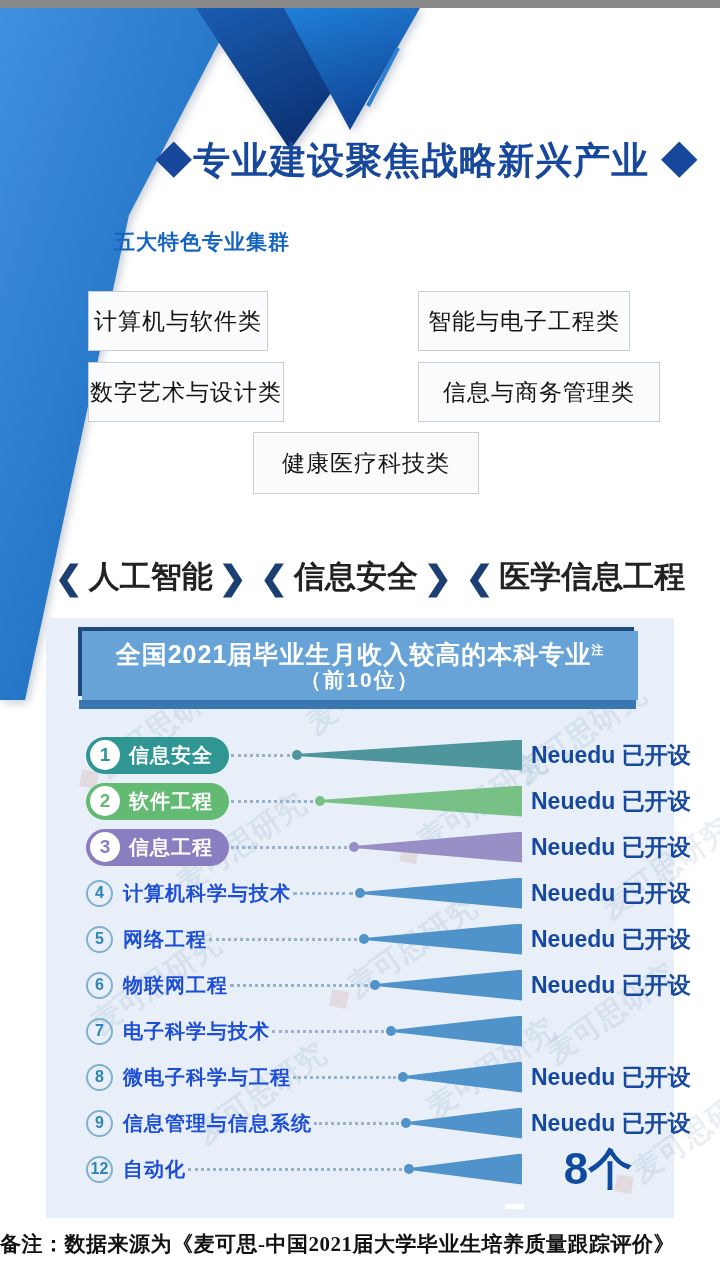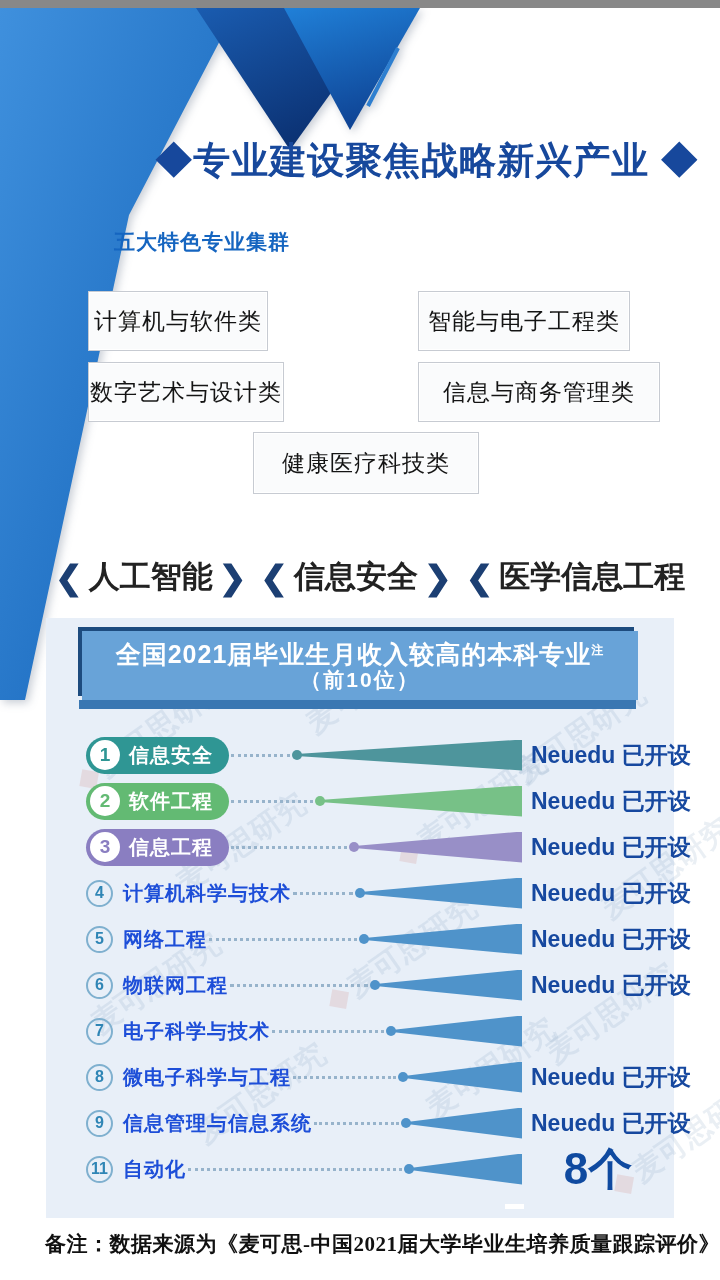--- a/index.html
+++ b/index.html
@@ -80,21 +80,21 @@
       clip-path:polygon(0 46%,0 54%,100% 100%,100% 0);}
   .dotpt{width:10px;height:10px;border-radius:50%;background:var(--w);
       flex:0 0 auto;margin-right:-2px;}
   .tag{width:152px;flex:0 0 auto;text-align:left;padding-left:9px;font-size:23px;
       font-weight:bold;color:#16489f;white-space:nowrap;}
   .crow:last-child .tag{font-size:44px;text-align:center;padding-left:0;color:#0f4aa0;}
 
   .white-dash{position:absolute;left:459px;top:586px;width:19px;height:5px;background:#fff;z-index:2;}
 
   
-  .footer-note{position:absolute;left:0;right:0;top:1222px;text-align:right;
+  .footer-note{position:absolute;left:0;right:0;top:1222px;text-align:left;
       font-family:"Liberation Serif",serif;font-size:21px;font-weight:600;color:#111;
       letter-spacing:0.5px;}
 </style>
 </head>
 <body>
 
 <div id="stage">
 
   <svg id="decor" viewBox="0 0 445 710">
     <defs>
@@ -249,21 +249,21 @@
       <div class="crow v-plain">
         <span class="plain-badge">9</span>
         <span class="plain-label">信息管理与信息系统</span>
         <span class="leader"></span>
         <span class="dotpt"></span>
         <span class="wedge" style="width: 113px;"></span>
         <span class="tag">Neuedu 已开设</span>
       </div>
 
       <div class="crow v-plain">
-        <span class="plain-badge">11</span>
+        <span class="plain-badge">12</span>
         <span class="plain-label">自动化</span>
         <span class="leader"></span>
         <span class="dotpt"></span>
         <span class="wedge" style="width: 110px;"></span>
         <span class="tag">8个</span>
       </div>
 
     </div>
 
     <div class="white-dash"></div>

